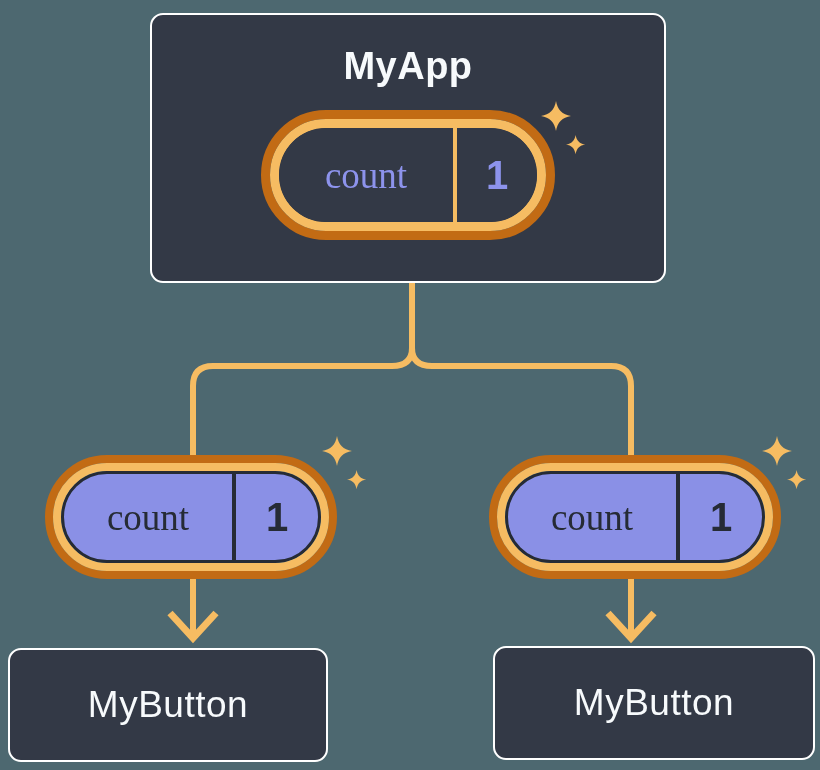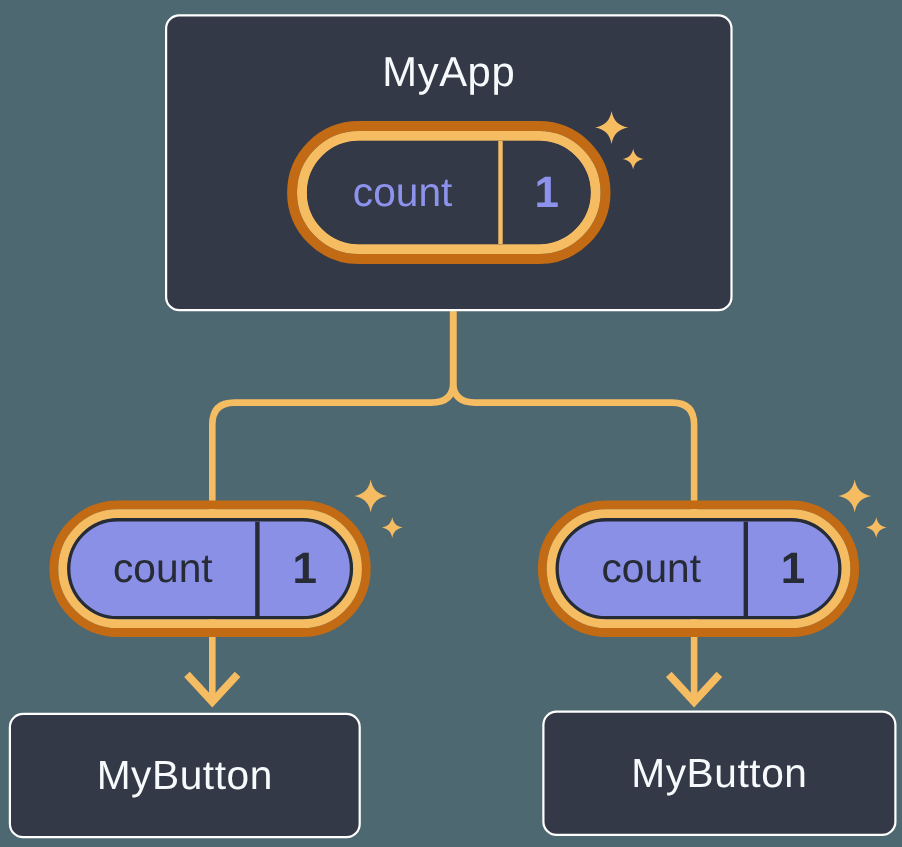--- a/index.html
+++ b/index.html
@@ -29,21 +29,21 @@
     position:absolute;
     background:var(--node-bg);
     border:2px solid var(--node-border);
     border-radius:13px;
     box-sizing:border-box;
     z-index:2;
   }
   .node-title{
     color:var(--node-text);
     font-size:38px;
-    font-weight:400;
+    font-weight:700;
     text-align:center;
     letter-spacing:0.5px;
   }
   .root-node{left:150px;top:13px;width:516px;height:270px;}
   .root-node .node-title{margin-top:30px;}
 
   .button-node{display:flex;align-items:center;justify-content:center;}
   .button-node .node-title{font-weight:500;font-size:37px;margin:16px;}
   .button-node-left{left:8px;top:648px;width:320px;height:114px;}
   .button-node-right{left:493px;top:646px;width:322px;height:114px;}
@@ -86,21 +86,21 @@
   }
   .pill-child .pill-name{color:var(--dark-text);}
   .pill-child .pill-value{color:var(--dark-text);}
   .pill-child .pill-divider{background:var(--dark-text);}
   .pill-child-left{left:45px;top:455px;}
   .pill-child-right{left:489px;top:455px;}
 
   .pill-name{
     flex:1;
     display:flex;align-items:center;justify-content:center;
-    font-size:37px;font-weight:500;
+    font-size:37px;font-weight:500;font-family:Liberation Serif, serif;
   }
   .pill-divider{width:4px;}
   .pill-value{
     width:80px;
     display:flex;align-items:center;justify-content:center;
     font-size:40px;font-weight:700;
   }
   .pill-child .pill-value{width:82px;}
 
   .sparkle{position:absolute;z-index:4;}

